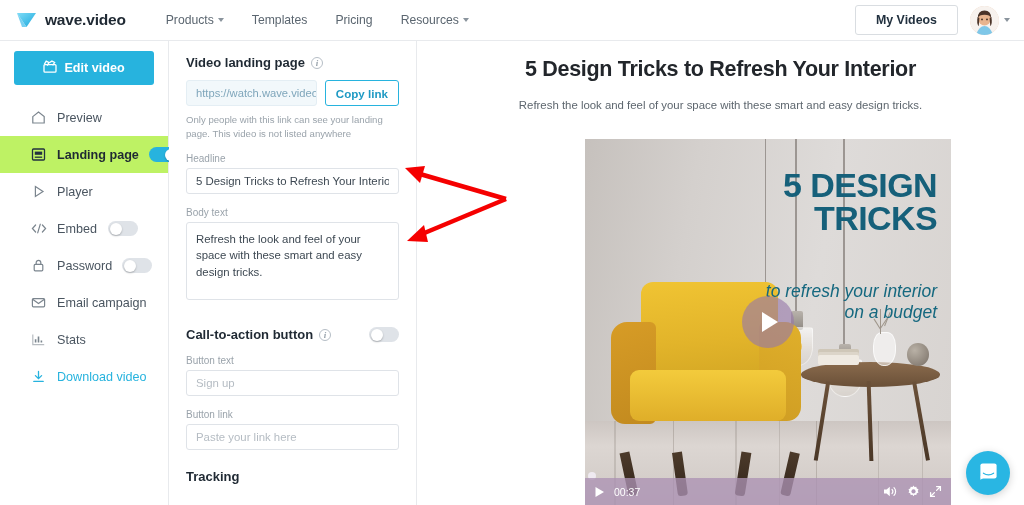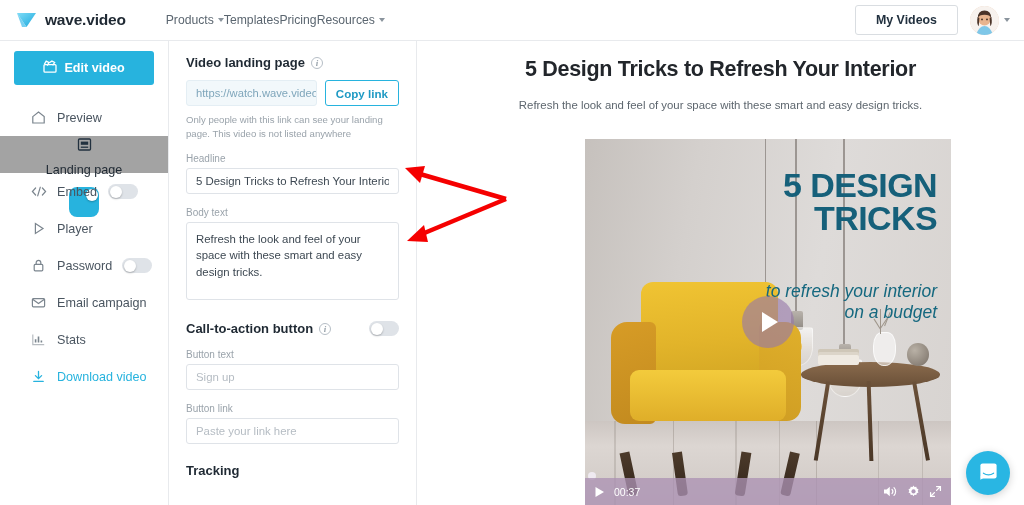--- a/index.html
+++ b/index.html
@@ -14,21 +14,21 @@
 
   
   .topnav {
     position: absolute; left: 0; top: 0; width: 1024px; height: 41px;
     background: #ffffff; border-bottom: 1px solid #e8eaed;
     display: flex; align-items: center;
   }
   .logo-wrap { display: flex; align-items: center; gap: 7px; margin-left: 16px; }
   .logo-mark { width: 22px; height: 20px; position: relative; }
   .logo-text { font-size: 15.5px; font-weight: 700; color: #1f2933; letter-spacing: -0.2px; }
-  .nav-links { display: flex; align-items: center; margin-left: 40px; }
+  .nav-links { display: flex; align-items: center; gap: 28px; margin-left: 40px; }
   .nav-link {
     font-size: 12.2px; color: #5b6670; display: flex; align-items: center; gap: 4px;
     cursor: pointer; white-space: nowrap;
   }
   .caret {
     width: 0; height: 0; border-left: 3.4px solid transparent;
     border-right: 3.4px solid transparent; border-top: 4px solid #8a949d;
     display: inline-block;
   }
   .nav-right { margin-left: auto; display: flex; align-items: center; gap: 12px; margin-right: 14px; }
@@ -50,21 +50,21 @@
   }
   .edit-video-btn {
     margin: 0 14px 14px 14px; height: 34px; background: #27b3de; color: #fff;
     border-radius: 3px; display: flex; align-items: center; justify-content: center;
     gap: 7px; font-size: 12.6px; font-weight: 700; cursor: pointer;
   }
   .side-item {
     display: flex; align-items: center; height: 37px; padding: 0 30px;
     font-size: 12.6px; color: #4a5560; cursor: pointer; gap: 10px; position: relative;
   }
-  .side-item.active { background: #a3a3a3; font-weight: 400; color: #1f2933; flex-direction: column; }
+  .side-item.active { background: #bef264; font-weight: 700; color: #1f2933; }
   .side-item .si-icon {
     width: 17px; height: 17px; display: flex; align-items: center;
     justify-content: center; flex: 0 0 17px;
   }
   .side-item .si-label { flex: 1; white-space: nowrap; }
   .side-item.link-item { color: #27b3de; }
   .toggle {
     width: 30px; height: 15px; border-radius: 8px; background: #dfe3e8;
     position: relative; flex: 0 0 30px; cursor: pointer;
   }
@@ -112,21 +112,21 @@
     font-family: "Liberation Sans", sans-serif; outline: none; cursor: text;
   }
   .text-input::placeholder { color: #b5bcc3; }
   .textarea {
     width: 100%; height: 78px; border: 1px solid #dfe3e8; border-radius: 3px;
     background: #fff; padding: 8px 9px; font-size: 11.4px; color: #3d4852;
     line-height: 1.42; font-family: "Liberation Sans", sans-serif;
     resize: none; outline: none; cursor: text;
   }
   .cta-head {
-    display: flex; align-items: center; margin-top: 17px; gap: 6px;
+    display: flex; align-items: center; margin-top: 23px; gap: 6px;
   }
   .cta-head .sec-title { flex: 0 0 auto; }
   .cta-head .toggle { margin-left: auto; }
   .tracking-head { font-size: 13px; font-weight: 700; color: #1f2933; margin-top: 19px; }
 
   
   .preview {
     position: absolute; left: 417px; top: 41px; width: 607px; height: 464px;
     background: #ffffff; overflow: hidden;
   }
@@ -373,39 +373,39 @@
         </svg>
       </span>
       <span class="si-label">Landing page</span>
       <span class="toggle on">
           <i class="knob"></i>
         </span>
     </div>
 
     <div class="side-item">
       <span class="si-icon">
+        <svg width="15" height="15" viewBox="0 0 15 15" fill="none" stroke="#7b858e" stroke-width="1.2">
+          <path d="M4.4 2.6 L12 7.5 L4.4 12.4 Z"></path>
+        </svg>
+      </span>
+      <span class="si-label">Player</span>
+    </div>
+
+    <div class="side-item">
+      <span class="si-icon">
         <svg width="16" height="15" viewBox="0 0 16 15" fill="none" stroke="#7b858e" stroke-width="1.2" stroke-linecap="round">
           <path d="M4.6 4 L1.4 7.5 L4.6 11"></path>
           <path d="M11.4 4 L14.6 7.5 L11.4 11"></path>
           <path d="M9.3 3.2 L6.7 11.8"></path>
         </svg>
       </span>
       <span class="si-label">Embed</span>
       <span class="toggle">
           <i class="knob"></i>
         </span>
-    </div>
-
-    <div class="side-item">
-      <span class="si-icon">
-        <svg width="15" height="15" viewBox="0 0 15 15" fill="none" stroke="#7b858e" stroke-width="1.2">
-          <path d="M4.4 2.6 L12 7.5 L4.4 12.4 Z"></path>
-        </svg>
-      </span>
-      <span class="si-label">Player</span>
     </div>
 
     <div class="side-item">
       <span class="si-icon">
         <svg width="15" height="15" viewBox="0 0 15 15" fill="none" stroke="#7b858e" stroke-width="1.2">
           <rect x="3.2" y="6.4" width="8.6" height="6.4" rx="1"></rect>
           <path d="M5.2 6.3 V4.6 a2.3 2.3 0 0 1 4.6 0 V6.3"></path>
         </svg>
       </span>
       <span class="si-label">Password</span>

